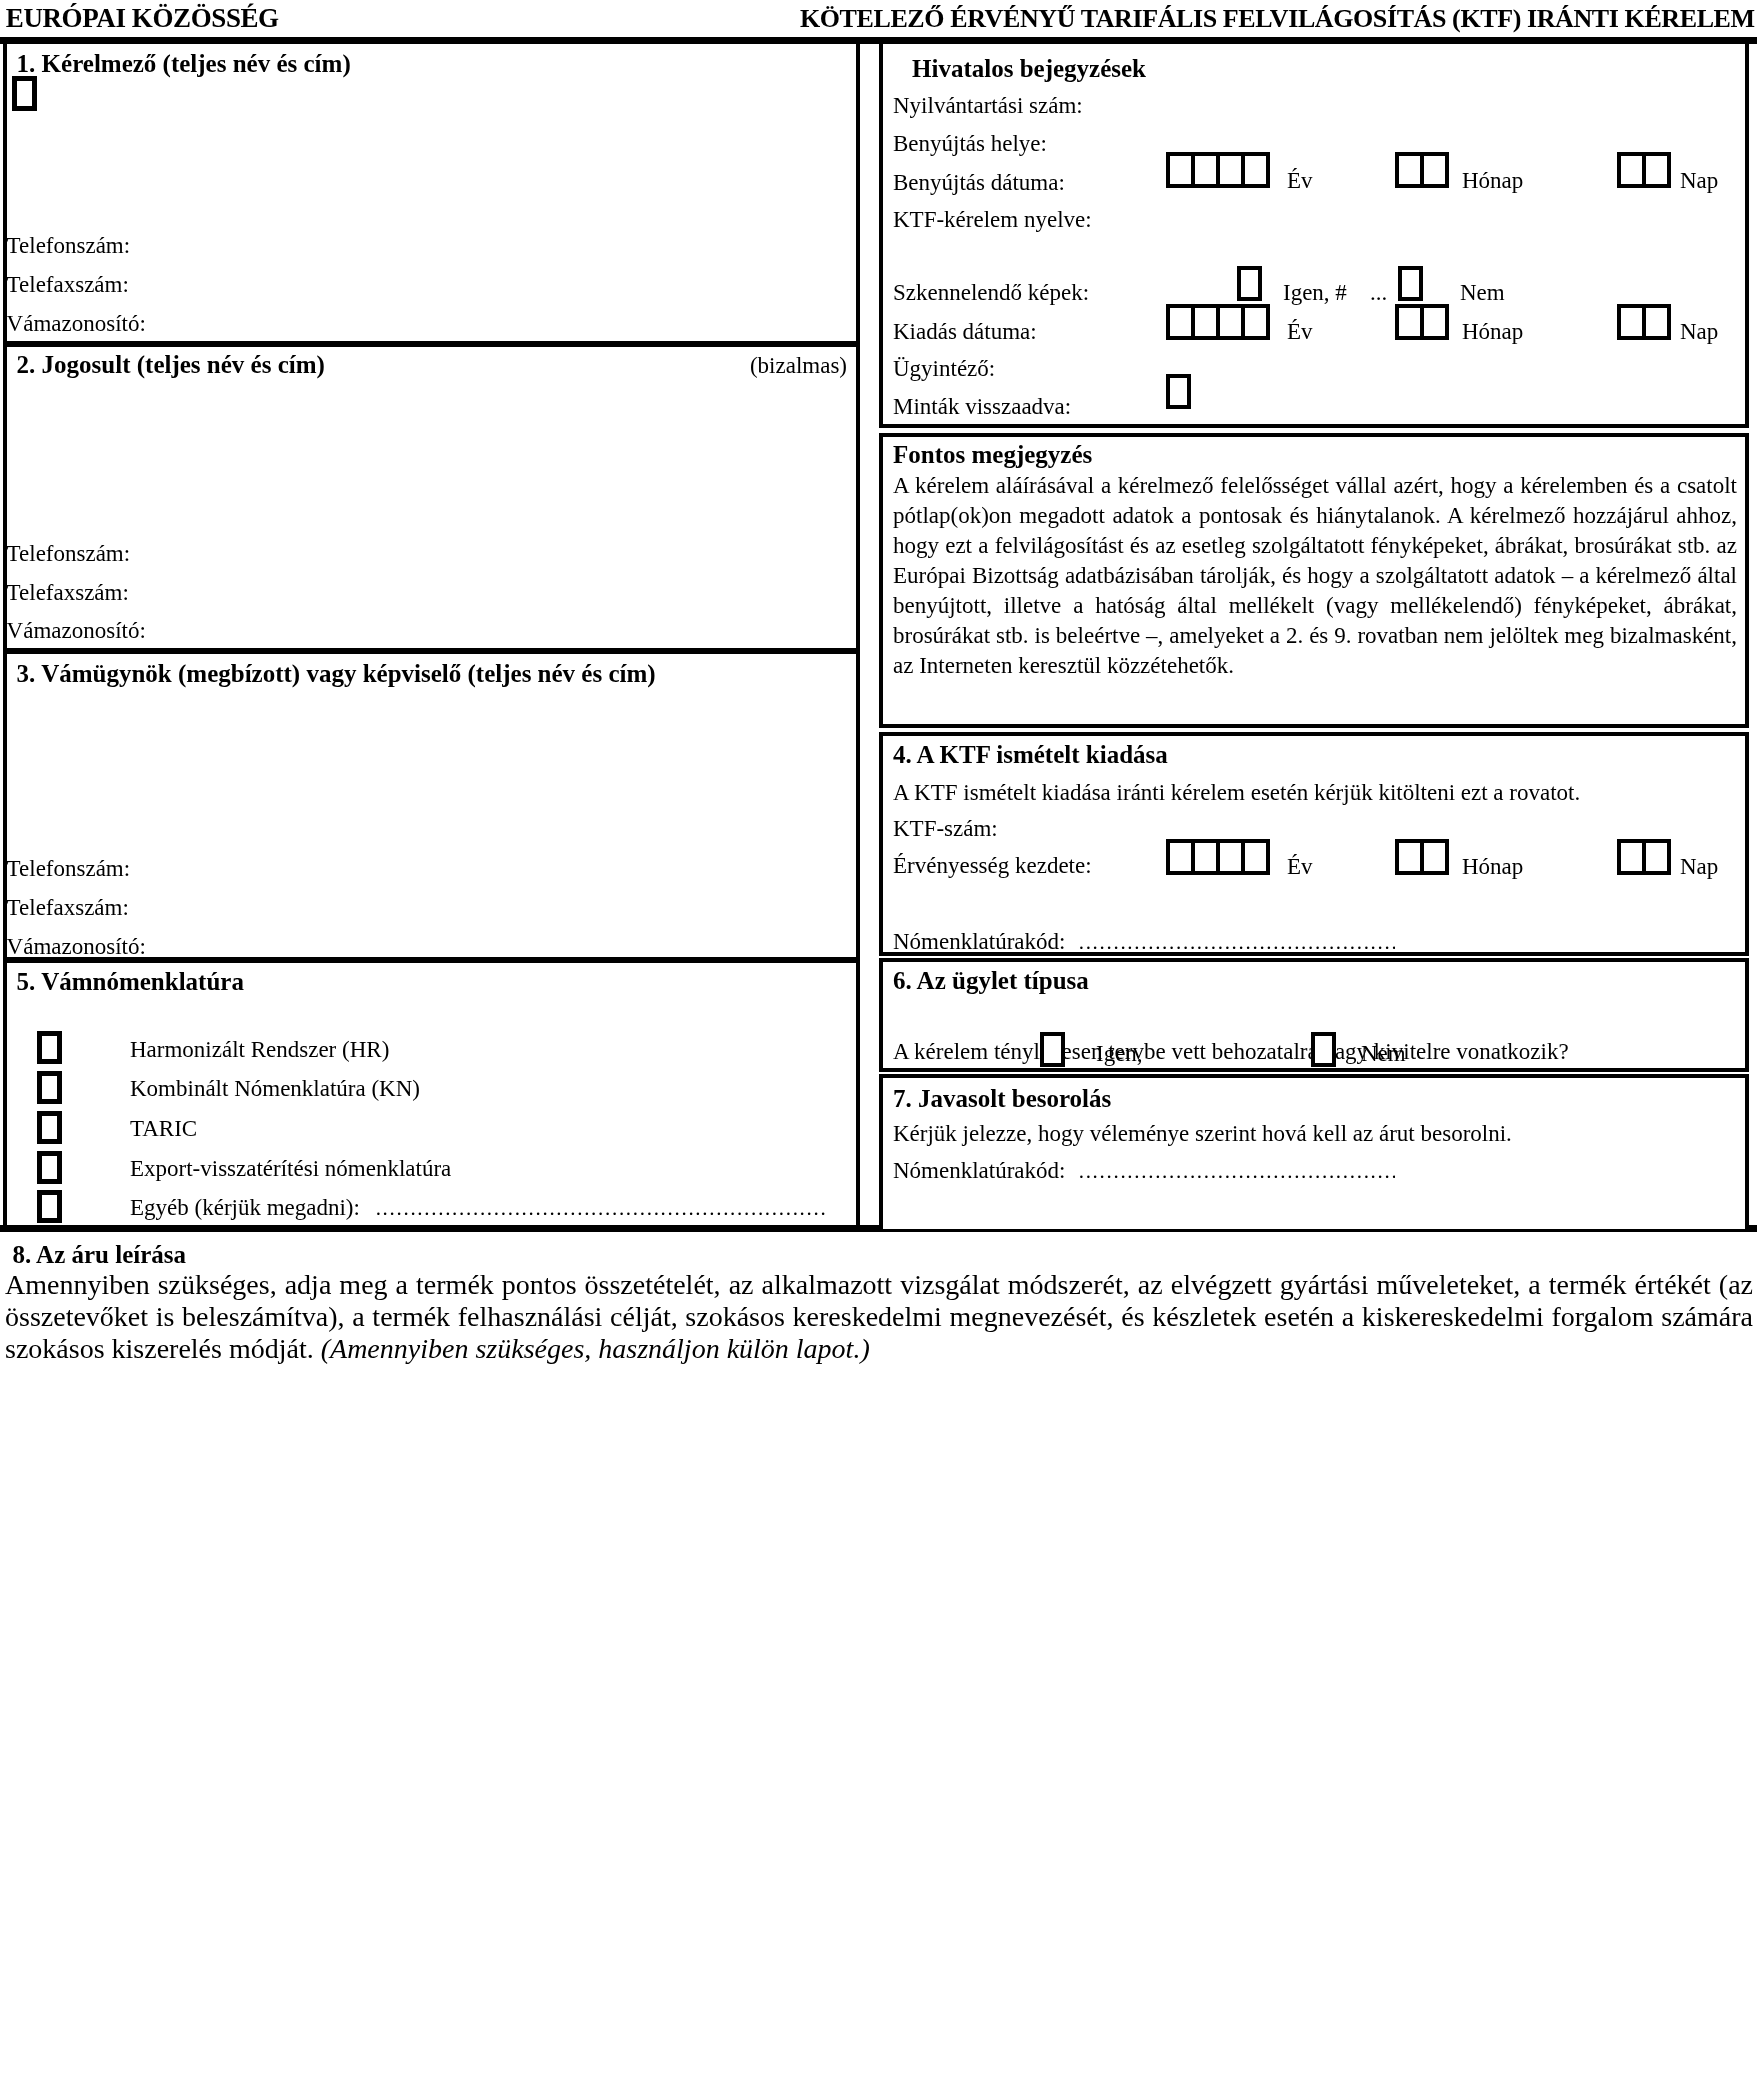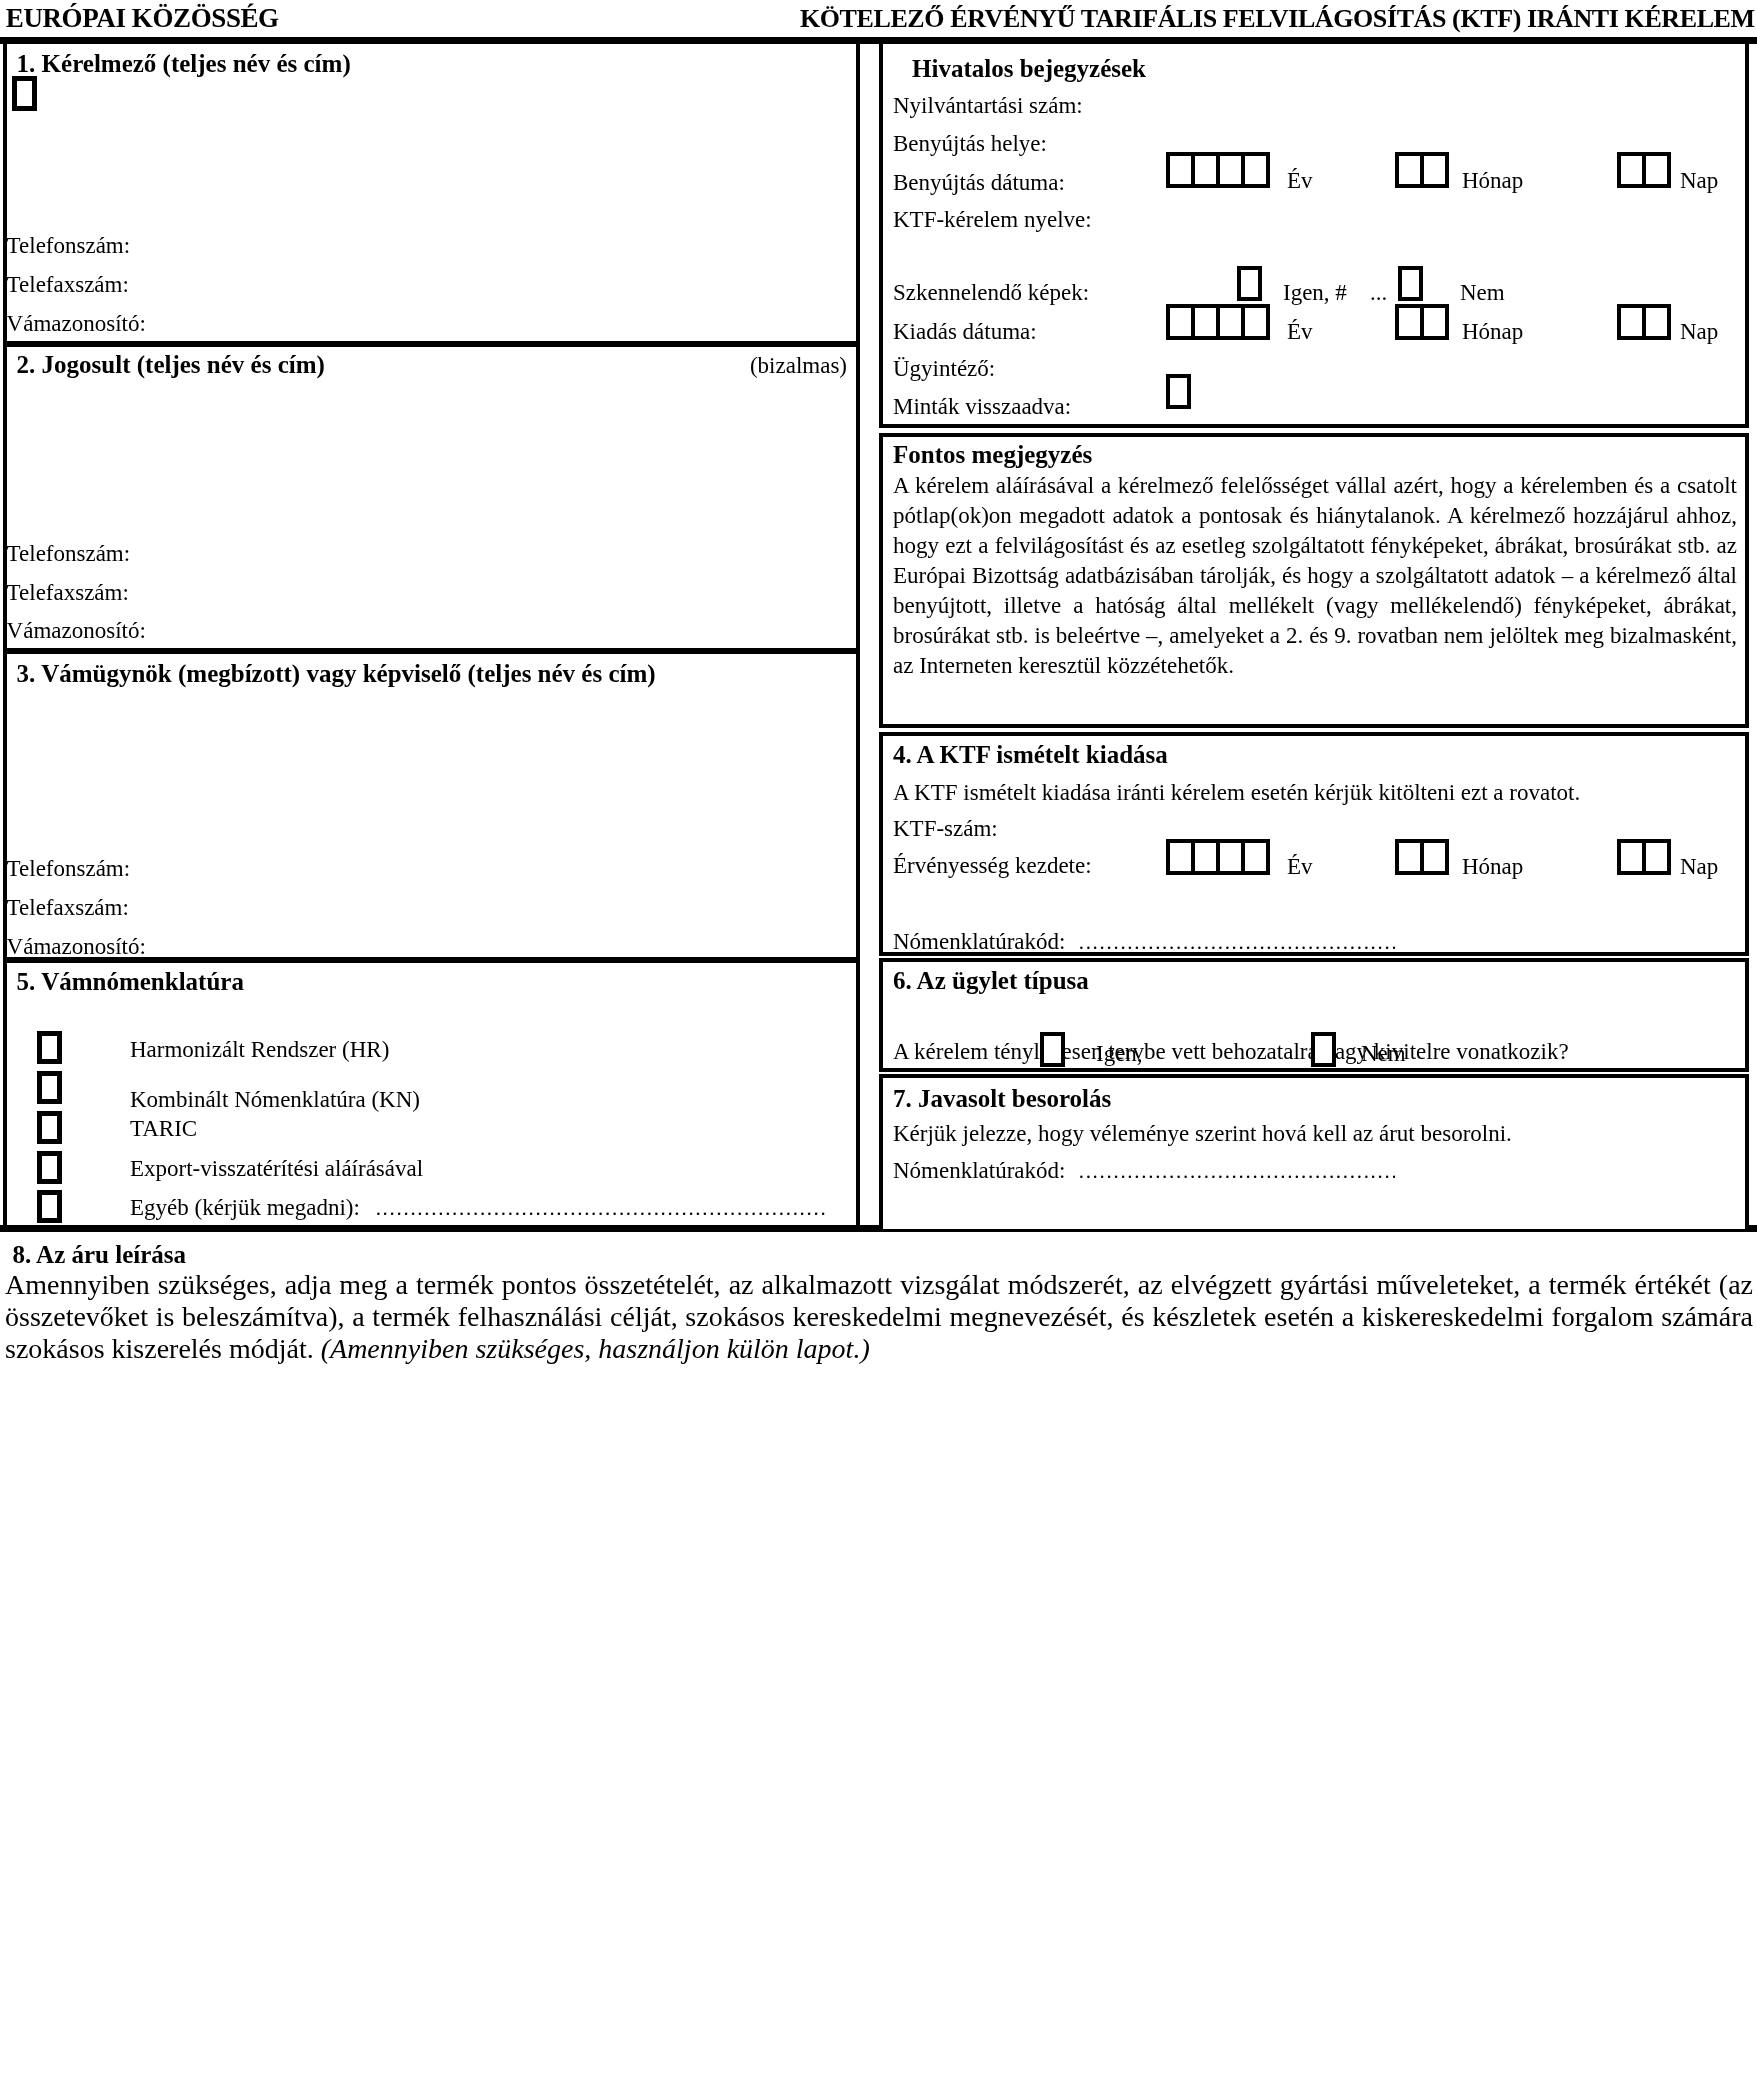--- a/index.html
+++ b/index.html
@@ -72,27 +72,27 @@
   <div class="abs lbl" style="left:6.6px; top:856px;">Telefonszám:</div>
   <div class="abs lbl" style="left:6.6px; top:895px;">Telefaxszám:</div>
   <div class="abs lbl" style="left:6.6px; top:934px;">Vámazonosító:</div>
 
   <div class="abs ttl" style="left:16.6px; top:968px;">5. Vámnómenklatúra</div>
 
   <div class="abs chk5" style="left:37px; top:1031px;"></div>
   <div class="abs lbl" style="left:130px; top:1037px;">Harmonizált Rendszer (HR)</div>
 
   <div class="abs chk5" style="left:37px; top:1071px;"></div>
-  <div class="abs lbl" style="left:130px; top:1076px;margin-top:11px;">Kombinált Nómenklatúra (KN)</div>
+  <div class="abs lbl" style="left:130px; top:1076px;">Kombinált Nómenklatúra (KN)</div>
 
   <div class="abs chk5" style="left:37px; top:1111px;"></div>
   <div class="abs lbl" style="left:130px; top:1116px;">TARIC</div>
 
   <div class="abs chk5" style="left:37px; top:1151px;"></div>
-  <div class="abs lbl" style="left:130px; top:1156px;">Export-visszatérítési aláírásával</div>
+  <div class="abs lbl" style="left:130px; top:1156px;">Export-visszatérítési nómenklatúra</div>
 
   <div class="abs chk5" style="left:37px; top:1190px;"></div>
   <div class="abs inlinerow" style="left:130px; top:1195px;">
     <span>Egyéb (kérjük megadni):</span>
     <span class="dots" style="width:449px; margin-left:10px;">......................................................................................................</span>
   </div>
 
   <div class="abs rbox noTop" style="top:44px; height:380px;"></div>
   <div class="abs ttl" style="left:912px; top:55px;">Hivatalos bejegyzések</div>
   <div class="abs lbl" style="left:893px; top:93px;">Nyilvántartási szám:</div>

